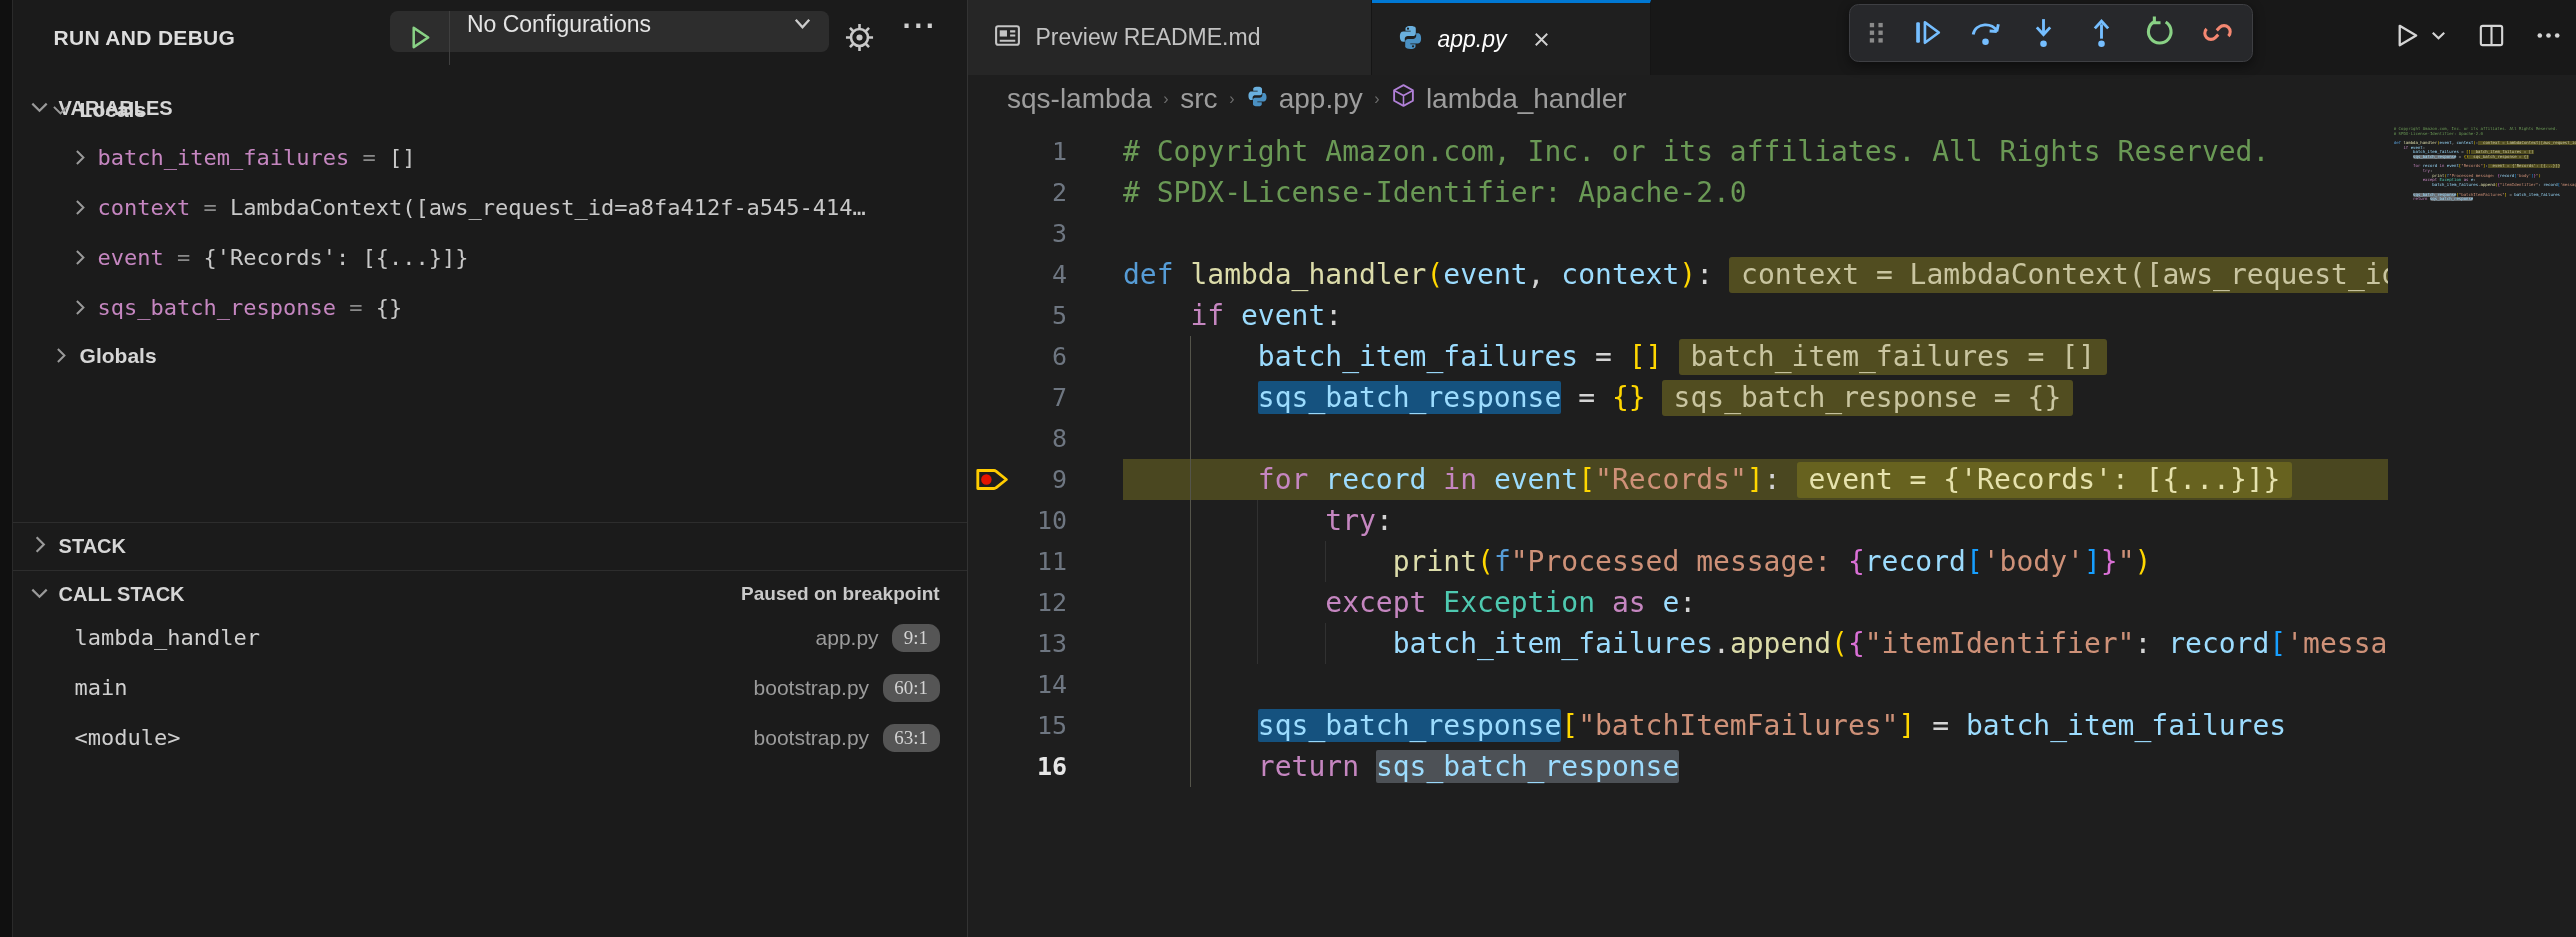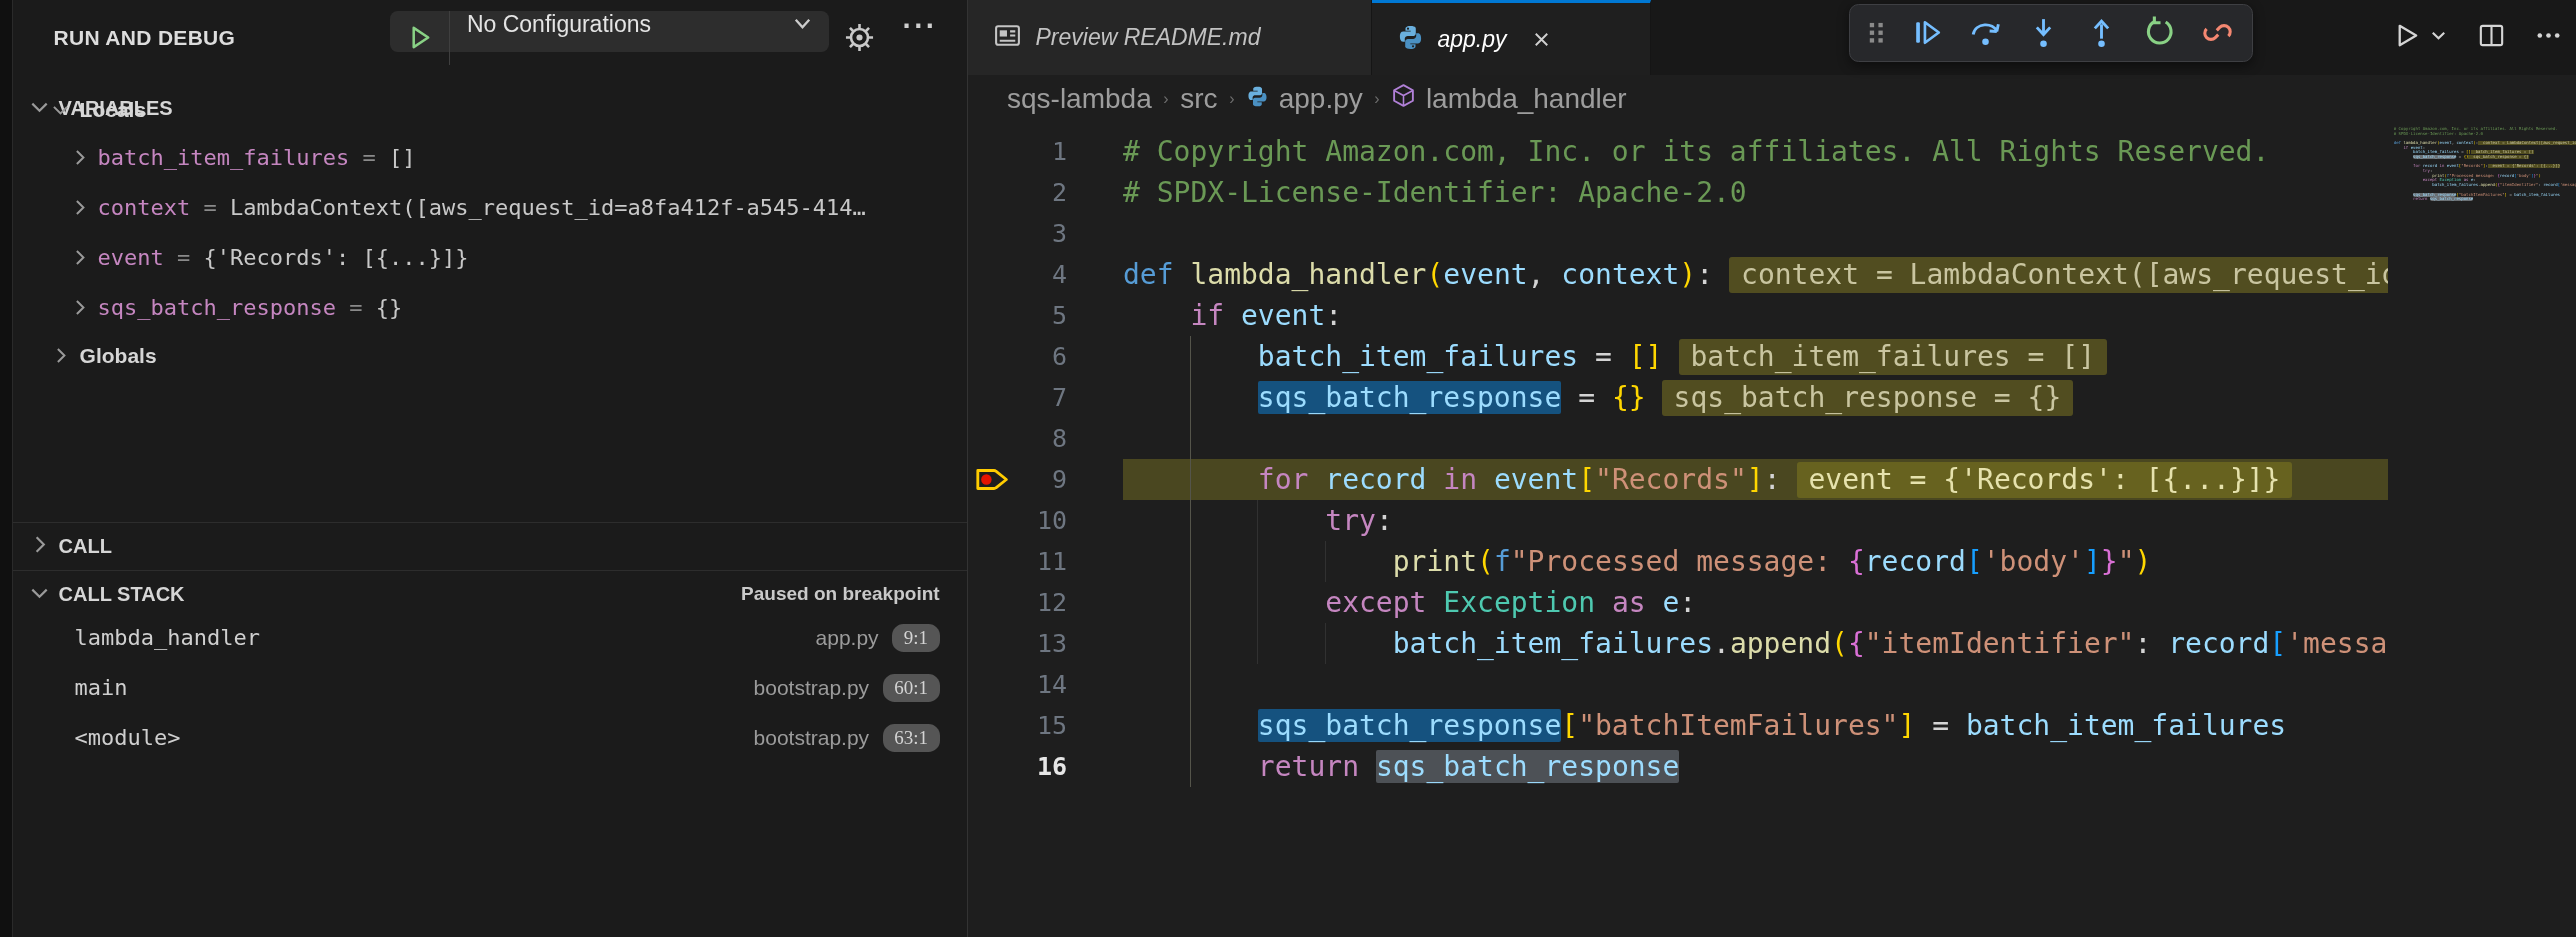--- a/index.html
+++ b/index.html
@@ -60,21 +60,21 @@
   
   #editor { position:absolute; left:967px; top:0; width:1609px; height:938px;
     background:#1e1e1e; border-left:1.9px solid #333333; }
 
   #tabbar { position:absolute; left:0; top:0; width:1609px; height:75px; background:#181818; }
   .tab { position:absolute; top:0; height:75px; display:flex; align-items:center;
     padding:0 25px; gap:13.5px; }
   #tab1 { left:0; width:404px; background:#262626; border-right:1px solid #151515; }
   #tab2 { left:404px; width:279px; background:#1f1f1f; border-top:3.9px solid #0078d4;
     border-right:1px solid #151515; }
-  .tablabel { font-size:23px; white-space:nowrap;font-style:italic; }
+  .tablabel { font-size:23px; white-space:nowrap; }
   #tab1 .tablabel { color:#c2c2c2; }
   #tab2 .tablabel { color:#ffffff; font-style:italic; }
   .tabclose { margin-left:9.6px; display:flex; }
 
   #editor-actions { position:absolute; right:13.5px; top:0; height:75px; display:flex;
     align-items:center; gap:27px; }
 
   #dbg-toolbar { position:absolute; left:881px; top:3.9px; height:58px; background:#27282b;
     border:1px solid #3e3f43; border-radius:9.6px; box-shadow:0 3.9px 11.6px rgba(0,0,0,.45);
     display:flex; align-items:center; padding:0 15.4px; gap:21px; }
@@ -194,21 +194,21 @@
           <span class="scope-label" style="line-height:46px">Globals</span>
         </div>
       </div>
 
     <div id="watch-sect">
       <div class="sect-header" style="top:1.9px;height:44px;">
         <span class="sect-chev">
           <svg width="23" height="23" viewBox="0 0 16 16">
               <path d="M6 3 l5 5 -5 5" fill="none" stroke="#9a9a9a" stroke-width="1.5"></path>
             </svg></span>
-        <span class="sect-label">CALL</span>
+        <span class="sect-label">STACK</span>
       </div>
     </div>
 
     <div id="callstack-sect">
       <div class="sect-header" style="top:1.9px;height:44px;">
         <span class="sect-chev">
           <svg width="23" height="23" viewBox="0 0 16 16">
               <path d="M3 6 l5 5 5-5" fill="none" stroke="#9a9a9a" stroke-width="1.5"></path>
             </svg></span>
         <span class="sect-label">CALL STACK</span>

